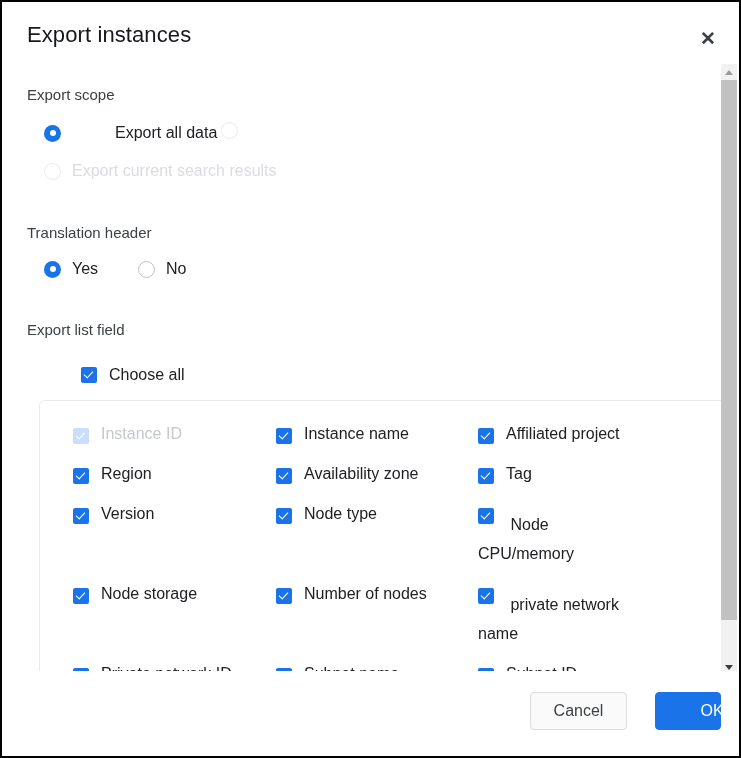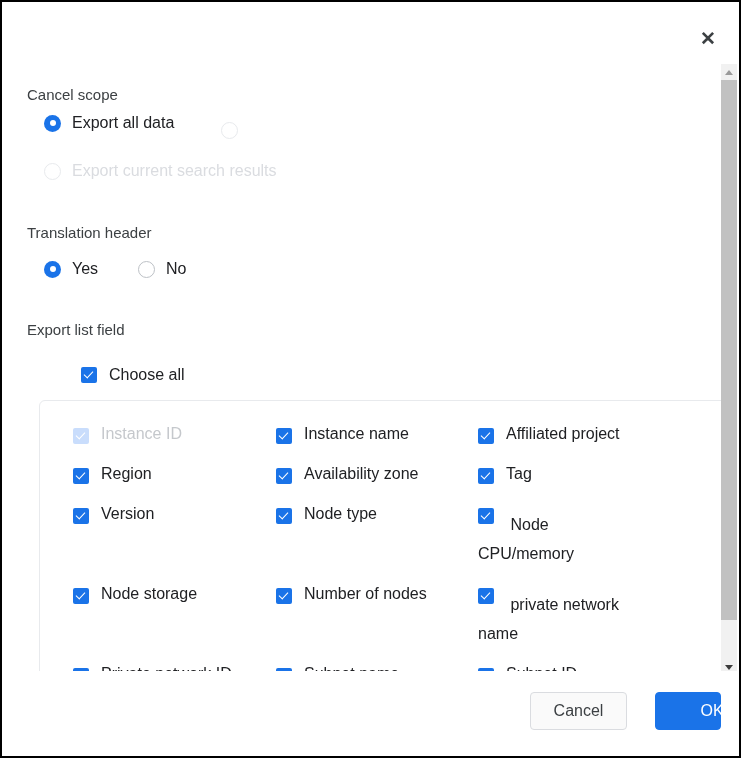--- a/index.html
+++ b/index.html
@@ -283,29 +283,30 @@
     color: #ffffff;
     padding-left: 48px;
   }
 </style>
 </head>
 <body>
 
 <div class="dialog">
 
   <div class="dlg-header">
+    <div class="dlg-title">Export instances</div>
     <div class="close-btn">✕</div>
   </div>
 
   <div class="scroll-area">
     <div class="scroll-inner">
 
-      <div class="section-label" style="left:25px; top:22px;">Cancel scope</div>
-
-      <div class="radio-opt" style="left:42px; top:50px;">
+      <div class="section-label" style="left:25px; top:22px;">Export scope</div>
+
+      <div class="radio-opt" style="left:42px; top:60px;gap:43px;">
         <span class="radio on"></span>
         <span class="radio-label">Export all data</span>
       </div>
 
       <div class="radio-opt" style="left:219px; top:58px;">
         <span class="radio disabled"></span>
       </div>
 
       <div class="radio-opt" style="left:42px; top:98px;">
         <span class="radio disabled"></span>

